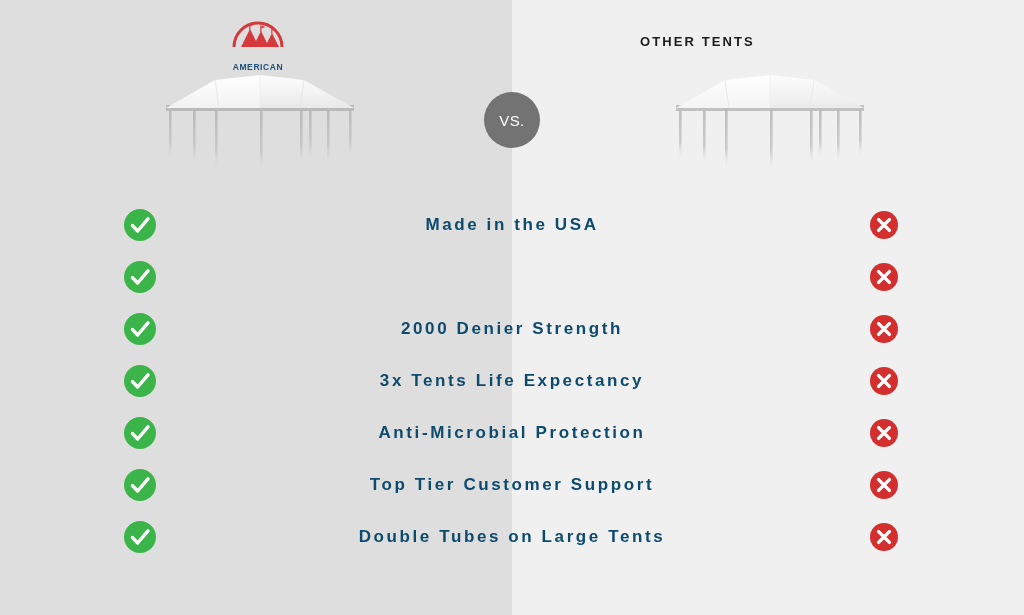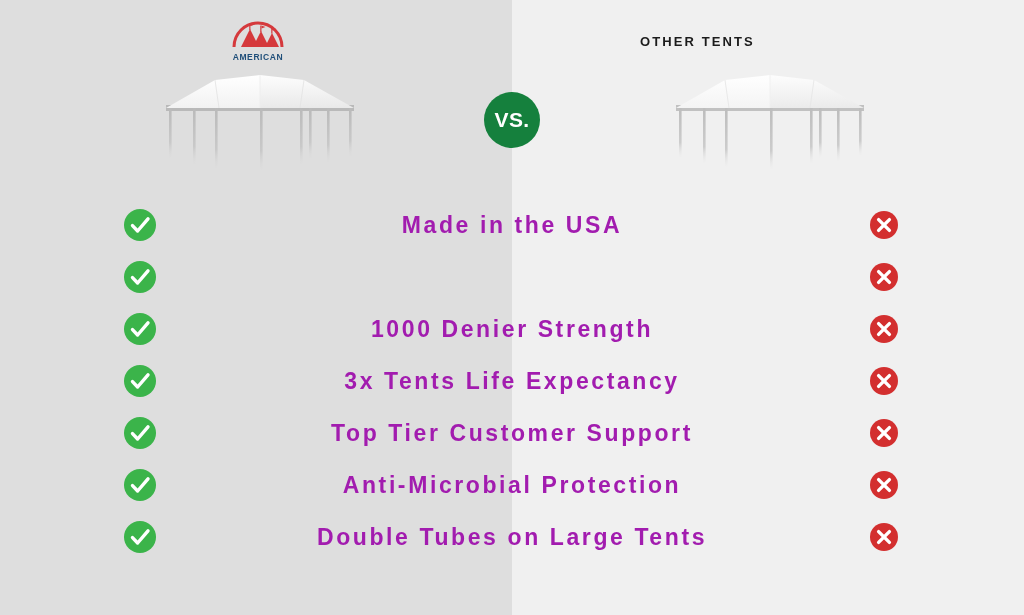--- a/index.html
+++ b/index.html
@@ -40,21 +40,21 @@
     left: 128px; top: 14px;
     width: 260px;
     text-align: center;
   }
   .logo-mark {
     display: block;
     margin: 0 auto;
     width: 56px; height: 36px;
   }
   .logo-word {
-    margin-top: 2px;
+    margin-top: 12px;
     font-size: 8.5px;
     font-weight: bold;
     letter-spacing: 0.6px;
     color: #1f4e79;
     line-height: 1.18;
   }
   .logo-word .l2 { letter-spacing: 1.2px; }
 
   .brand-right {
     position: absolute;
@@ -80,24 +80,24 @@
     width: 216px; height: 100px;
   }
   .tent-svg { display: block; width: 100%; height: 100%; }
 
   
   .vs-badge {
     position: absolute;
     left: 484px; top: 92px;
     width: 56px; height: 56px;
     border-radius: 50%;
-    background: #15803d;
+    background: #737373;
     color: #ffffff;
-    font-size: 21px;
-    font-weight: bold;
+    font-size: 15px;
+    font-weight: normal;
     letter-spacing: 0.4px;
     display: flex;
     align-items: center;
     justify-content: center;
   }
 
   
   .rows {
     position: absolute;
     left: 0; top: 199px;
@@ -120,24 +120,24 @@
     left: 866px; top: 50%;
     transform: translateY(-50%);
     width: 36px; height: 36px;
   }
   .cell-label {
     position: absolute;
     left: 170px; right: 170px;
     top: 50%;
     transform: translateY(-50%);
     text-align: center;
-    font-size: 23px;
+    font-size: 17px;
     font-weight: bold;
     letter-spacing: 2.6px;
-    color: #a21caf;
+    color: #0c4a6e;
     white-space: nowrap;
   }
   .icon-svg { display: block; width: 100%; height: 100%; }
 </style>
 </head>
 <body>
 
 <div id="stage">
 
   <div class="bg-left"></div>
@@ -278,21 +278,21 @@
     </div>
   </div>
 
   <div class="row">
     <div class="cell-check">
       <svg class="icon-svg" viewBox="0 0 36 36">
         <circle cx="18" cy="18" r="16" fill="#3bb44a"></circle>
         <path d="M10.5 18.6 L15.6 24 L26 11.8" fill="none" stroke="#ffffff" stroke-width="3.4" stroke-linecap="round" stroke-linejoin="round"></path>
       </svg>
     </div>
-    <div class="cell-label">1000 Denier Strength</div>
+    <div class="cell-label">2000 Denier Strength</div>
     <div class="cell-cross">
       <svg class="icon-svg" viewBox="0 0 36 36">
         <circle cx="18" cy="18" r="14" fill="#d32f2f"></circle>
         <path d="M12.6 12.6 L23.4 23.4 M23.4 12.6 L12.6 23.4" fill="none" stroke="#ffffff" stroke-width="3.4" stroke-linecap="round"></path>
       </svg>
     </div>
   </div>
 
   <div class="row">
     <div class="cell-check">
@@ -310,52 +310,52 @@
     </div>
   </div>
 
   <div class="row">
     <div class="cell-check">
       <svg class="icon-svg" viewBox="0 0 36 36">
         <circle cx="18" cy="18" r="16" fill="#3bb44a"></circle>
         <path d="M10.5 18.6 L15.6 24 L26 11.8" fill="none" stroke="#ffffff" stroke-width="3.4" stroke-linecap="round" stroke-linejoin="round"></path>
       </svg>
     </div>
+    <div class="cell-label">Anti-Microbial Protection</div>
+    <div class="cell-cross">
+      <svg class="icon-svg" viewBox="0 0 36 36">
+        <circle cx="18" cy="18" r="14" fill="#d32f2f"></circle>
+        <path d="M12.6 12.6 L23.4 23.4 M23.4 12.6 L12.6 23.4" fill="none" stroke="#ffffff" stroke-width="3.4" stroke-linecap="round"></path>
+      </svg>
+    </div>
+  </div>
+
+  <div class="row">
+    <div class="cell-check">
+      <svg class="icon-svg" viewBox="0 0 36 36">
+        <circle cx="18" cy="18" r="16" fill="#3bb44a"></circle>
+        <path d="M10.5 18.6 L15.6 24 L26 11.8" fill="none" stroke="#ffffff" stroke-width="3.4" stroke-linecap="round" stroke-linejoin="round"></path>
+      </svg>
+    </div>
     <div class="cell-label">Top Tier Customer Support</div>
     <div class="cell-cross">
       <svg class="icon-svg" viewBox="0 0 36 36">
         <circle cx="18" cy="18" r="14" fill="#d32f2f"></circle>
         <path d="M12.6 12.6 L23.4 23.4 M23.4 12.6 L12.6 23.4" fill="none" stroke="#ffffff" stroke-width="3.4" stroke-linecap="round"></path>
       </svg>
     </div>
   </div>
 
   <div class="row">
     <div class="cell-check">
       <svg class="icon-svg" viewBox="0 0 36 36">
         <circle cx="18" cy="18" r="16" fill="#3bb44a"></circle>
         <path d="M10.5 18.6 L15.6 24 L26 11.8" fill="none" stroke="#ffffff" stroke-width="3.4" stroke-linecap="round" stroke-linejoin="round"></path>
       </svg>
     </div>
-    <div class="cell-label">Anti-Microbial Protection</div>
-    <div class="cell-cross">
-      <svg class="icon-svg" viewBox="0 0 36 36">
-        <circle cx="18" cy="18" r="14" fill="#d32f2f"></circle>
-        <path d="M12.6 12.6 L23.4 23.4 M23.4 12.6 L12.6 23.4" fill="none" stroke="#ffffff" stroke-width="3.4" stroke-linecap="round"></path>
-      </svg>
-    </div>
-  </div>
-
-  <div class="row">
-    <div class="cell-check">
-      <svg class="icon-svg" viewBox="0 0 36 36">
-        <circle cx="18" cy="18" r="16" fill="#3bb44a"></circle>
-        <path d="M10.5 18.6 L15.6 24 L26 11.8" fill="none" stroke="#ffffff" stroke-width="3.4" stroke-linecap="round" stroke-linejoin="round"></path>
-      </svg>
-    </div>
     <div class="cell-label">Double Tubes on Large Tents</div>
     <div class="cell-cross">
       <svg class="icon-svg" viewBox="0 0 36 36">
         <circle cx="18" cy="18" r="14" fill="#d32f2f"></circle>
         <path d="M12.6 12.6 L23.4 23.4 M23.4 12.6 L12.6 23.4" fill="none" stroke="#ffffff" stroke-width="3.4" stroke-linecap="round"></path>
       </svg>
     </div>
   </div>
 </div>
 

